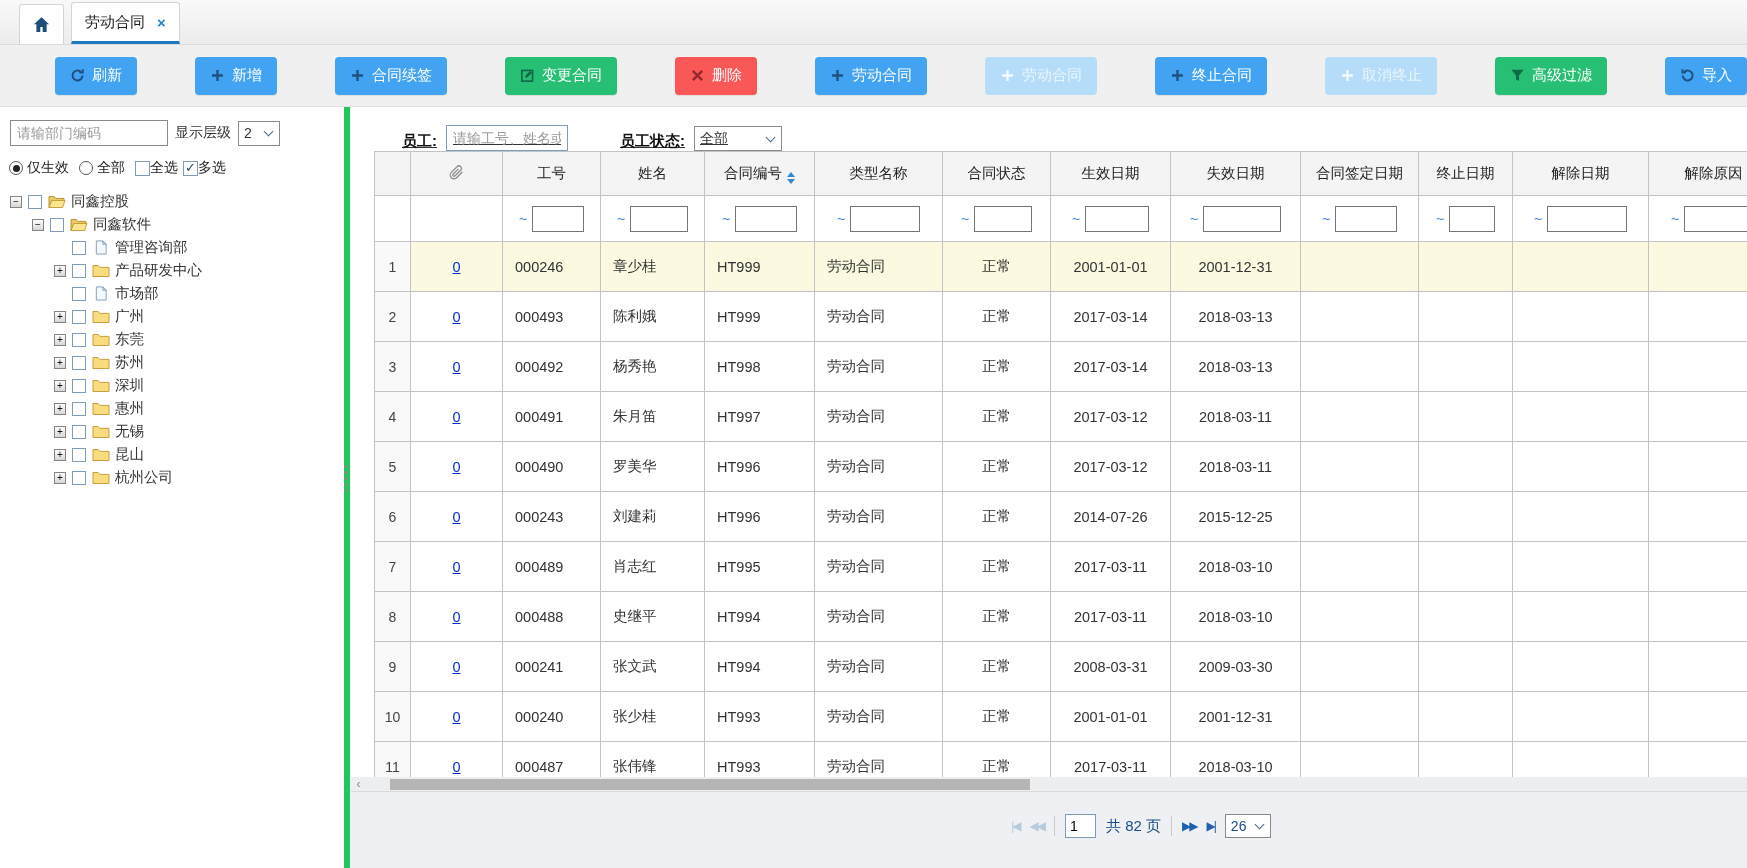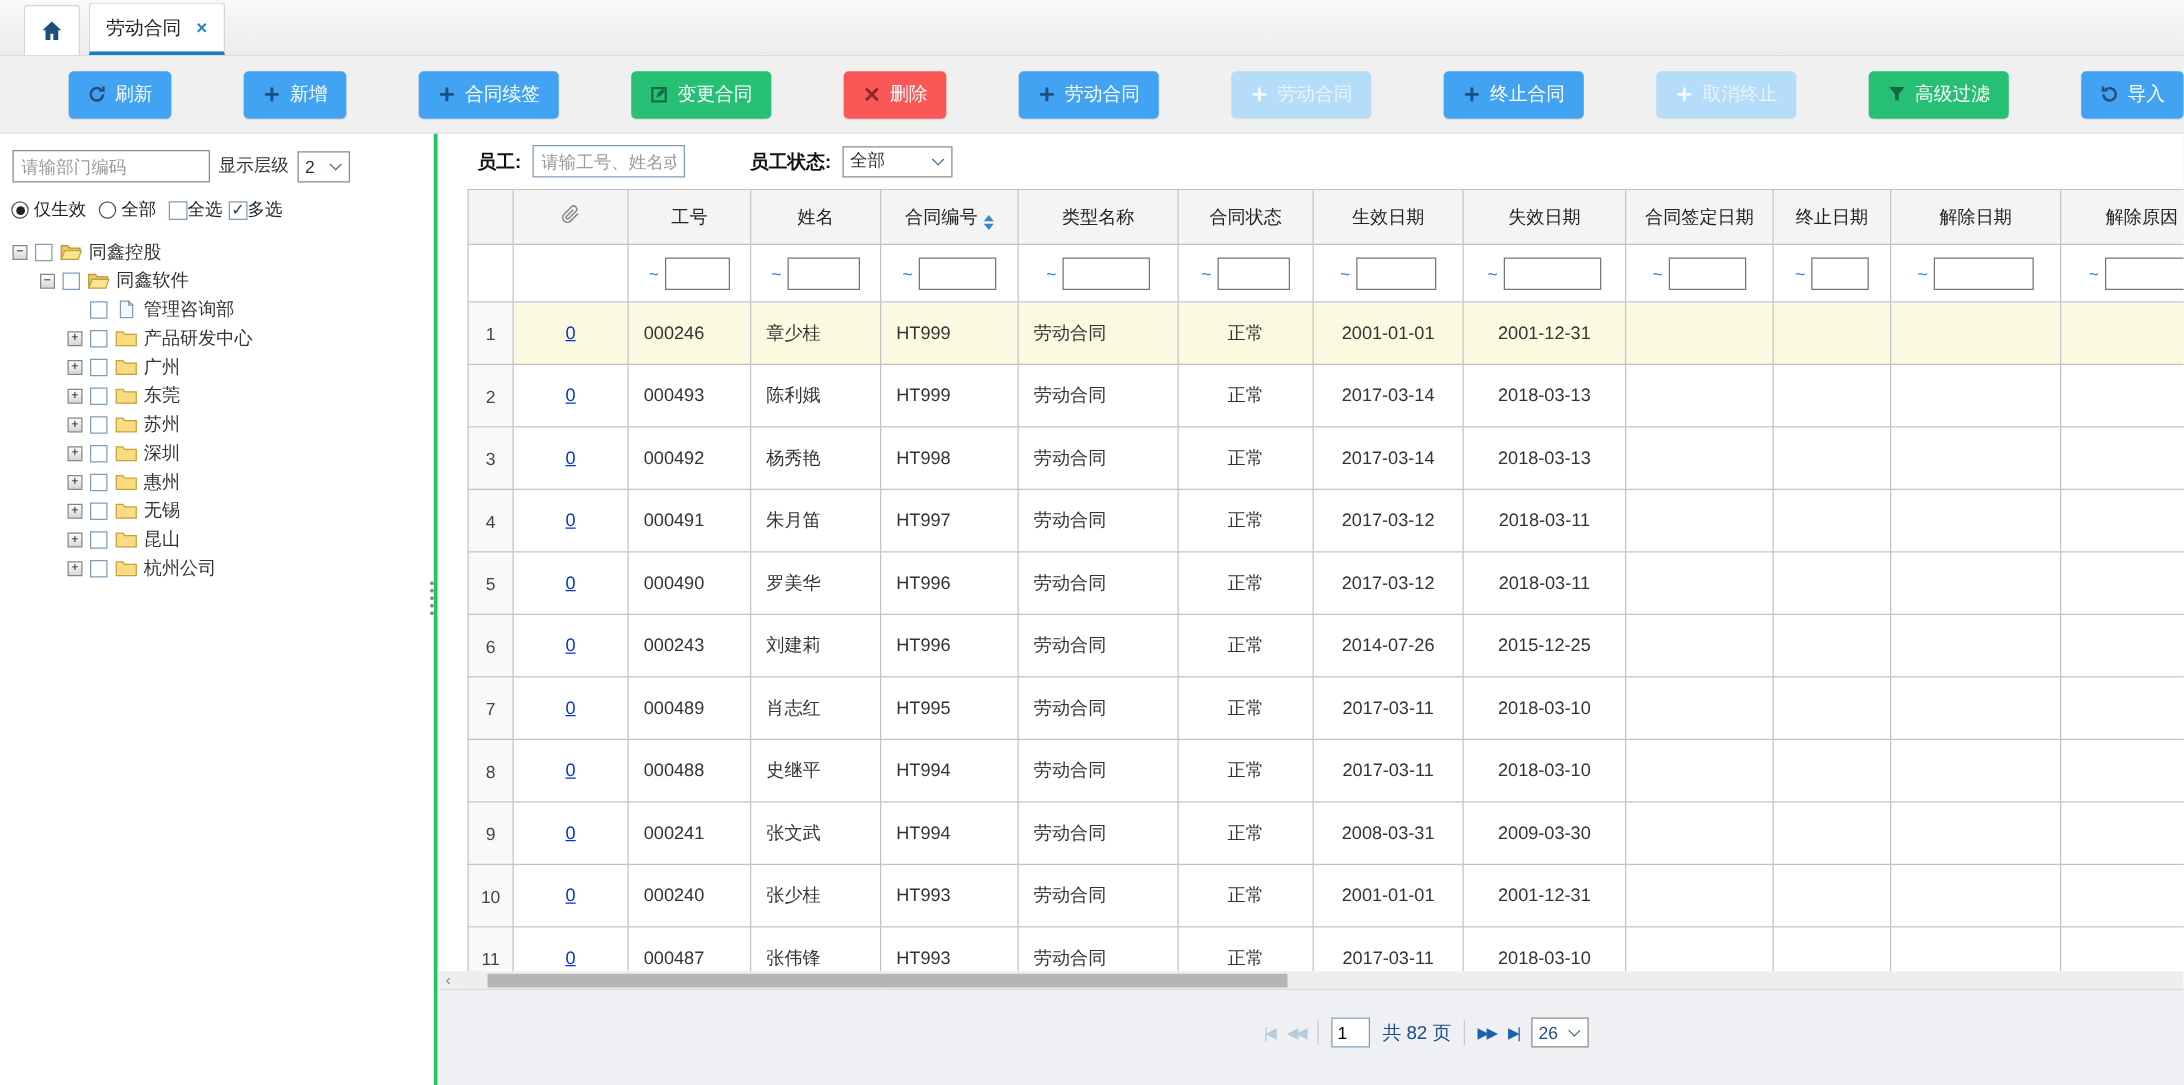--- a/index.html
+++ b/index.html
@@ -32,21 +32,21 @@
   .btn.red   { background:#fa5757; }
   .btn.red .ic { color:rgba(90,14,24,.65); }
   .btn.teal  { background:#16a0ca; }
   .btn.disabled { background:#b5dcf8; color:#e9f5fd; box-shadow:none; }
   .btn.disabled .ic { color:rgba(255,255,255,.85); }
   .caret-seg { align-self:stretch; display:flex; align-items:center; padding:0 9px; margin:0 -15px 0 8px;
                border-left:1px solid rgba(255,255,255,.4); }
   .caret-seg svg { width:10px; height:10px; color:#1d4e79; }
   
   .content { position:absolute; top:106px; left:0; right:0; bottom:0; border-top:1px solid #e0e0e0; }
-  .sidebar { position:absolute; left:0; top:0; bottom:0; width:350px; background:#fff; border-right:3px solid #22c55e; }
+  .sidebar { position:absolute; left:0; top:0; bottom:0; width:350px; background:#fff; border-right:6px solid #22c55e; }
   .side-row1 { margin:13px 6px 0 10px; display:flex; align-items:center; gap:7px; font-size:14px; }
   .dept-input { width:158px; height:26px; border:1px solid #8a8a8a; padding:0 6px; font-size:14px; font-family:inherit; }
   .dept-input::placeholder { color:#9a9a9a; }
   .selbox { height:25px; border:1px solid #8a8a8a; background:#fff; display:inline-flex; align-items:center;
             justify-content:space-between; padding:0 5px; font-size:14px; cursor:pointer; }
   .chev { width:7px; height:7px; border-right:1.4px solid #4a6b8a; border-bottom:1.4px solid #4a6b8a;
           transform:rotate(45deg); margin:-3px 2px 0 6px; flex:none; }
   .side-row2 { margin:13px 0 0 9px; display:flex; align-items:center; font-size:14px; color:#222; }
   .radio { width:14px; height:14px; border:1px solid #555; border-radius:50%; display:inline-flex;
            align-items:center; justify-content:center; margin-right:4px; flex:none; background:#fff; }
@@ -62,21 +62,21 @@
               font-size:10px; line-height:9px; text-align:center; color:#111; margin-right:6px; flex:none; }
   .expander.none { visibility:hidden; }
   .tnode .cbox { width:14px; height:14px; margin-right:6px; }
   .ticon { width:18px; height:15px; margin-right:5px; flex:none; display:inline-flex; }
   .ticon svg { width:100%; height:100%; }
   .splitter { position:absolute; left:341px; top:358px; width:8px; display:flex; flex-direction:column; gap:3px;
               align-items:center; cursor:col-resize; }
   .splitter i { width:3px; height:3px; background:#8a8a8a; border-radius:50%; }
   
   .main { position:absolute; left:351px; top:0; right:0; bottom:0; background:#fff; }
-  .filter-row { height:44px; display:flex; align-items:center; padding-left:31px; font-size:15px; }
+  .filter-row { height:44px; display:flex; align-items:flex-end; padding-left:51px; font-size:15px;text-decoration:underline; }
   .flabel { font-weight:bold; color:#111; margin-right:9px; }
   .emp-input { width:122px; height:26px; border:1px solid #7f9db9; padding:0 6px; font-size:14px; font-family:inherit; }
   .emp-input::placeholder { color:#9a9a9a; }
   .status-sel { width:88px; margin-left:0; }
   .sp46 { width:52px; }
   
   .grid-wrap { position:absolute; top:44px; left:0; right:0; height:640px; overflow:hidden; }
   table.grid { border-collapse:collapse; table-layout:fixed; width:1404px; margin-left:23px; background:#fff;
                border:1px solid #a8a8a8; }
   .grid th, .grid td { border:1px solid #c3c3c3; overflow:hidden; white-space:nowrap; }
@@ -312,20 +312,31 @@
           <span class="expander">+</span>
           <span class="cbox"></span>
           <span class="ticon" style="display: inline-flex;">
             <svg viewBox="0 0 18 15">
               <path d="M1 13.5V2.5h5.2l1.6 1.9H17v9.1z" fill="#f9dc7f" stroke="#c7a03c"></path>
             </svg>
           </span>
           <span>产品研发中心</span>
         </div>
         <div class="tnode" style="padding-left: 54px;">
+          <span class="expander none"></span>
+          <span class="cbox"></span>
+          <span class="ticon" style="display: inline-flex;">
+            <svg viewBox="0 0 16 16">
+              <path d="M3 1h7l3.5 3.5V15H3z" fill="#f5f9ff" stroke="#7f9db9"></path>
+              <path d="M10 1v3.5h3.5z" fill="#dce8f8" stroke="#7f9db9"></path>
+            </svg>
+          </span>
+          <span>市场部</span>
+        </div>
+        <div class="tnode" style="padding-left: 54px;">
           <span class="expander">+</span>
           <span class="cbox"></span>
           <span class="ticon" style="display: inline-flex;">
             <svg viewBox="0 0 18 15">
               <path d="M1 13.5V2.5h5.2l1.6 1.9H17v9.1z" fill="#f9dc7f" stroke="#c7a03c"></path>
             </svg>
           </span>
           <span>广州</span>
         </div>
         <div class="tnode" style="padding-left: 54px;">

